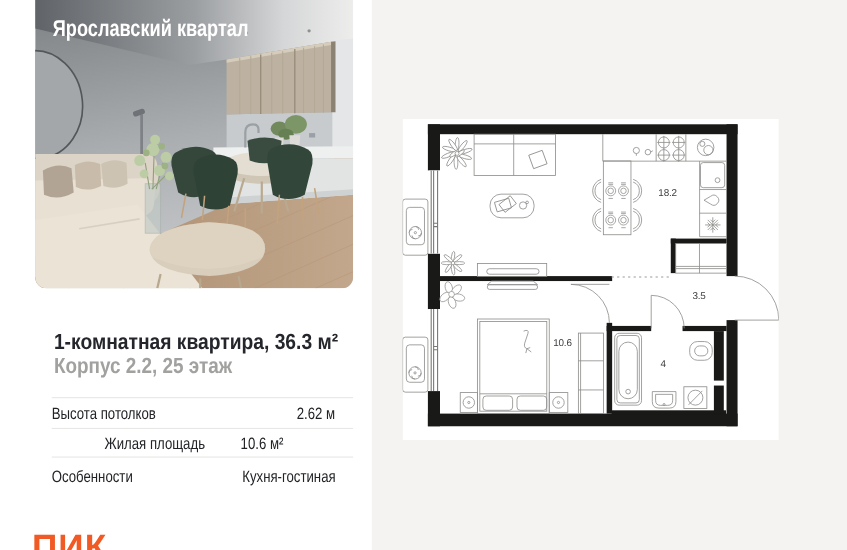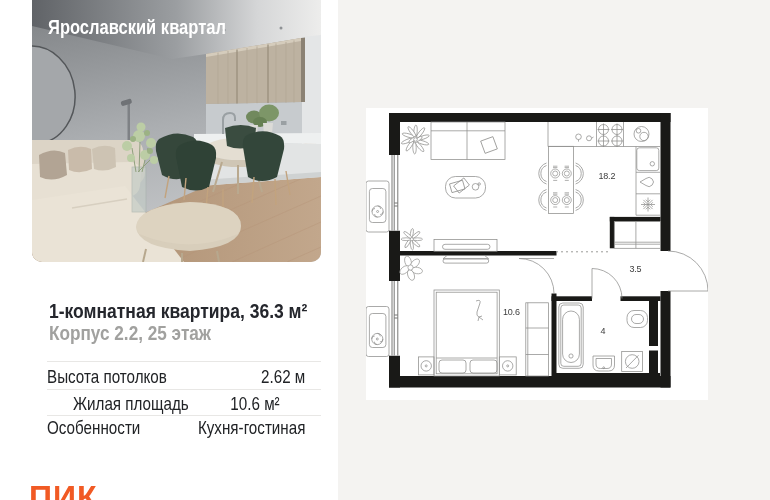--- a/index.html
+++ b/index.html
@@ -155,34 +155,34 @@
       <circle cx="118" cy="151" r="3"></circle>
   </g>
 </svg>
 
 <div class="abs" style="left:48px;top:15.5px;white-space:nowrap;font-size:21px;font-weight:700;color:#ffffff;line-height:1;transform:scaleX(0.787);transform-origin:0 0">Ярославский квартал</div>
 
 <div class="abs" style="left:49px;top:300.5px;white-space:nowrap;font-size:20px;font-weight:700;color:#24262c;line-height:1;transform:scaleX(0.875);transform-origin:0 0">1-комнатная квартира, 36.3 м²</div>
 
 <div class="abs" style="left:49px;top:322.5px;white-space:nowrap;font-size:20px;font-weight:700;color:#a1a19f;line-height:1;transform:scaleX(0.859);transform-origin:0 0">Корпус 2.2, 25 этаж</div>
 
-<div class="abs" style="left:47px;top:361px;width:274px;font-size:19px;color:#212326">
+<div class="abs" style="left:47px;top:361px;width:274px;font-size:15px;color:#212326">
 
   <div style="border-top:1px solid #e8e7e5;height:26.5px;display:flex;align-items:center;justify-content:space-between">
       <span style="transform:scaleX(0.8);transform-origin:0 50%;position:relative;top:1.5px">Высота потолков</span>
       <span style="margin-right:16px;transform:scaleX(0.8);transform-origin:100% 50%;position:relative;top:1.5px">2.62 м</span>
     </div>
 
   <div style="border-top:1px solid #e8e7e5;height:25px;display:flex;align-items:center;justify-content:center">
       <span style="transform:scaleX(0.8);transform-origin:0 50%;position:relative;top:1.5px">Жилая площадь</span>
       <span style="margin-right:16px;transform:scaleX(0.8);transform-origin:100% 50%;position:relative;top:1.5px">10.6 м²</span>
     </div>
 
 
-  <div style="border-top:1px solid #e8e7e5;height:25px;display:flex;align-items:flex-start;justify-content:space-between">
+  <div style="border-top:1px solid #e8e7e5;height:25px;display:flex;align-items:flex-end;justify-content:space-between">
       <span style="transform:scaleX(0.8);transform-origin:0 50%;position:relative;top:1.5px">Особенности</span>
       <span style="margin-right:16px;transform:scaleX(0.8);transform-origin:100% 50%;position:relative;top:1.5px">Кухня-гостиная</span>
     </div>
 </div>
 
 <div class="abs" style="left:29px;top:481px;font-size:32px;font-weight:700;color:#f15a24;letter-spacing:1px;line-height:1">ПИК</div>
 
 <svg class="abs" style="left:366px;top:108px" width="342" height="292" viewBox="366 108 342 292">
 
   <rect x="366" y="108" width="342" height="292" fill="#ffffff"></rect>

